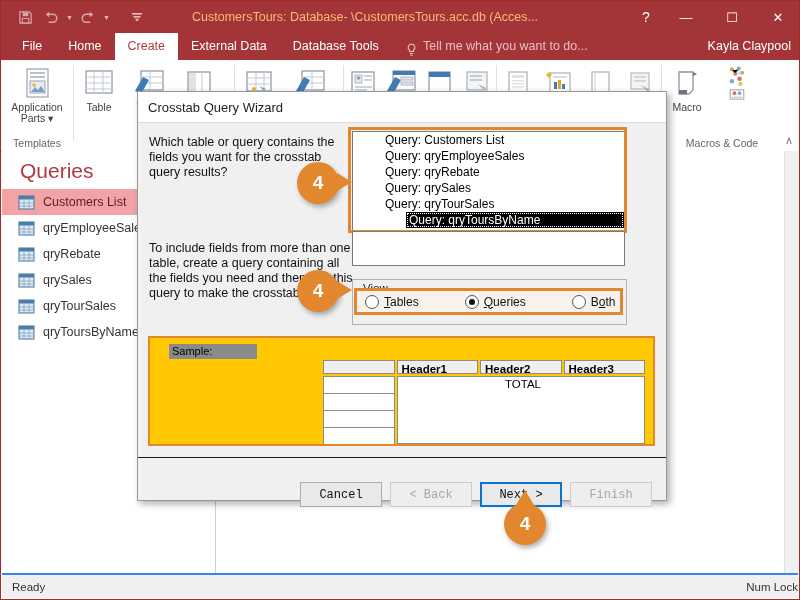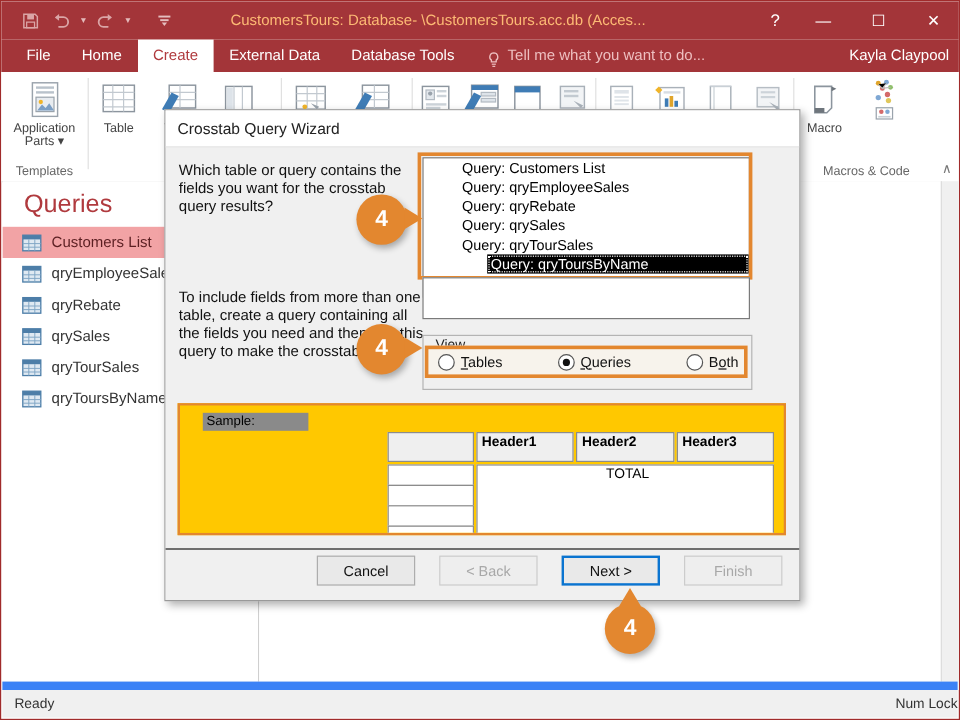--- a/index.html
+++ b/index.html
@@ -57,21 +57,21 @@
   .nav-title{font-size:21px;color:#b03a3e;padding:8px 0 6px 18px;font-weight:400;}
   .nav-item{height:26px;display:flex;align-items:center;gap:8px;padding-left:16px;font-size:12.5px;color:#333;}
   .nav-item.sel{background:#f2a3a5;color:#5b1f22;}
   .nav-ic{width:17px;height:15px;flex:none;}
   .doc-area{position:absolute;left:215px;top:150px;width:584px;height:424px;background:#f3f3f3;}
   .doc-inner{position:absolute;left:0;top:0;width:584px;height:424px;background:#fff;}
   .vscroll{position:absolute;right:0;top:0;width:15px;height:424px;background:#f0f0f0;border-left:1px solid #ddd;}
 
   
   .status{position:absolute;left:1px;bottom:1px;width:796px;height:23px;background:#f0f0f0;
-          border-top:7px solid #3b82f6;display:flex;align-items:center;font-size:11.5px;color:#333;}
+          border-top:2px solid #3b82f6;display:flex;align-items:center;font-size:11.5px;color:#333;}
   .status .l{margin-left:10px;}
   .status .r{margin-left:auto;}
 
   
   .dialog{position:absolute;left:136px;top:90px;width:528px;height:408px;background:#f0f0f0;
           border:1px solid #999;box-shadow:3px 3px 7px rgba(0,0,0,.32);}
   .dlg-title{height:30px;background:#ffffff;border-bottom:1px solid #dcdcdc;
              display:flex;align-items:center;padding-left:10px;font-size:13px;color:#222;}
   .dlg-body{position:relative;height:334px;background:#f0f0f0;}
   .dlg-prompt{position:absolute;left:11px;top:12px;width:200px;font-size:12.5px;color:#111;line-height:15px;}
@@ -106,33 +106,33 @@
           border:2px solid #e3872f;box-sizing:border-box;background:#fc0;overflow:hidden;}
   .sample-inner{position:absolute;inset:0;
       background:
         linear-gradient(150deg, rgba(255,255,255,.18) 0 2px, transparent 2px 9px) 320px -10px/120px 120px no-repeat,
         linear-gradient(30deg, rgba(255,255,255,.18) 0 2px, transparent 2px 9px) 300px 60px/140px 70px no-repeat,
         linear-gradient(-35deg, rgba(255,255,255,.16) 0 2px, transparent 2px 10px) 120px 40px/180px 80px no-repeat,
         #ffc800;}
   .sample-lbl{position:absolute;left:19px;top:6px;width:85px;height:15px;background:#8a8a8a;
               color:#000;font-size:11px;line-height:15px;padding-left:3px;}
   .samp-tbl{position:absolute;left:173px;top:22px;width:322px;}
-  .st-head{display:flex;height:25px;}
+  .st-head{display:flex;height:14px;}
   .st-h{border:1px solid #8c8c8c;background:#efefef;font-size:11.5px;font-weight:bold;color:#000;
         line-height:17px;padding-left:4px;box-sizing:border-box;}
   .st-h.blank{width:72px;}
   .st-h.c{width:82px;margin-left:2px;}
   .st-body{display:flex;margin-top:2px;text-align:center;}
   .st-left{width:72px;}
   .st-cell{height:18px;border:1px solid #8c8c8c;background:#fff;box-sizing:border-box;margin-bottom:-1px;}
   .st-right{flex:1;margin-left:2px;border:1px solid #8c8c8c;background:#fff;box-sizing:border-box;
             font-size:11.5px;color:#000;padding:1px 0 0 4px;}
 
   .dlg-foot{position:relative;height:42px;background:#f0f0f0;border-top:1px solid #1b1b1b;}
-  .btns{position:absolute;right:14px;top:5px;display:flex;gap:20px;}
+  .btns{position:absolute;right:14px;top:24px;display:flex;gap:8px;font-family:Liberation Mono, monospace;}
   .btn{width:82px;height:25px;border:1px solid #adadad;background:#e9e9e9;font-size:12px;
        color:#111;display:flex;align-items:center;justify-content:center;box-sizing:border-box;}
   .btn.dis{color:#a8a8a8;background:#eeeeee;border-color:#cccccc;}
   .btn.focus{border:2px solid #0a74d0;background:#e9e9e9;}
 
   
   .callout{position:absolute;width:42px;height:42px;border-radius:50%;background:#e3872f;
            color:#fff;font-size:19px;font-weight:bold;display:flex;align-items:center;
            justify-content:center;box-shadow:2px 3px 5px rgba(0,0,0,.3);z-index:40;}
   .tail-r{position:absolute;right:-13px;top:11px;width:0;height:0;

